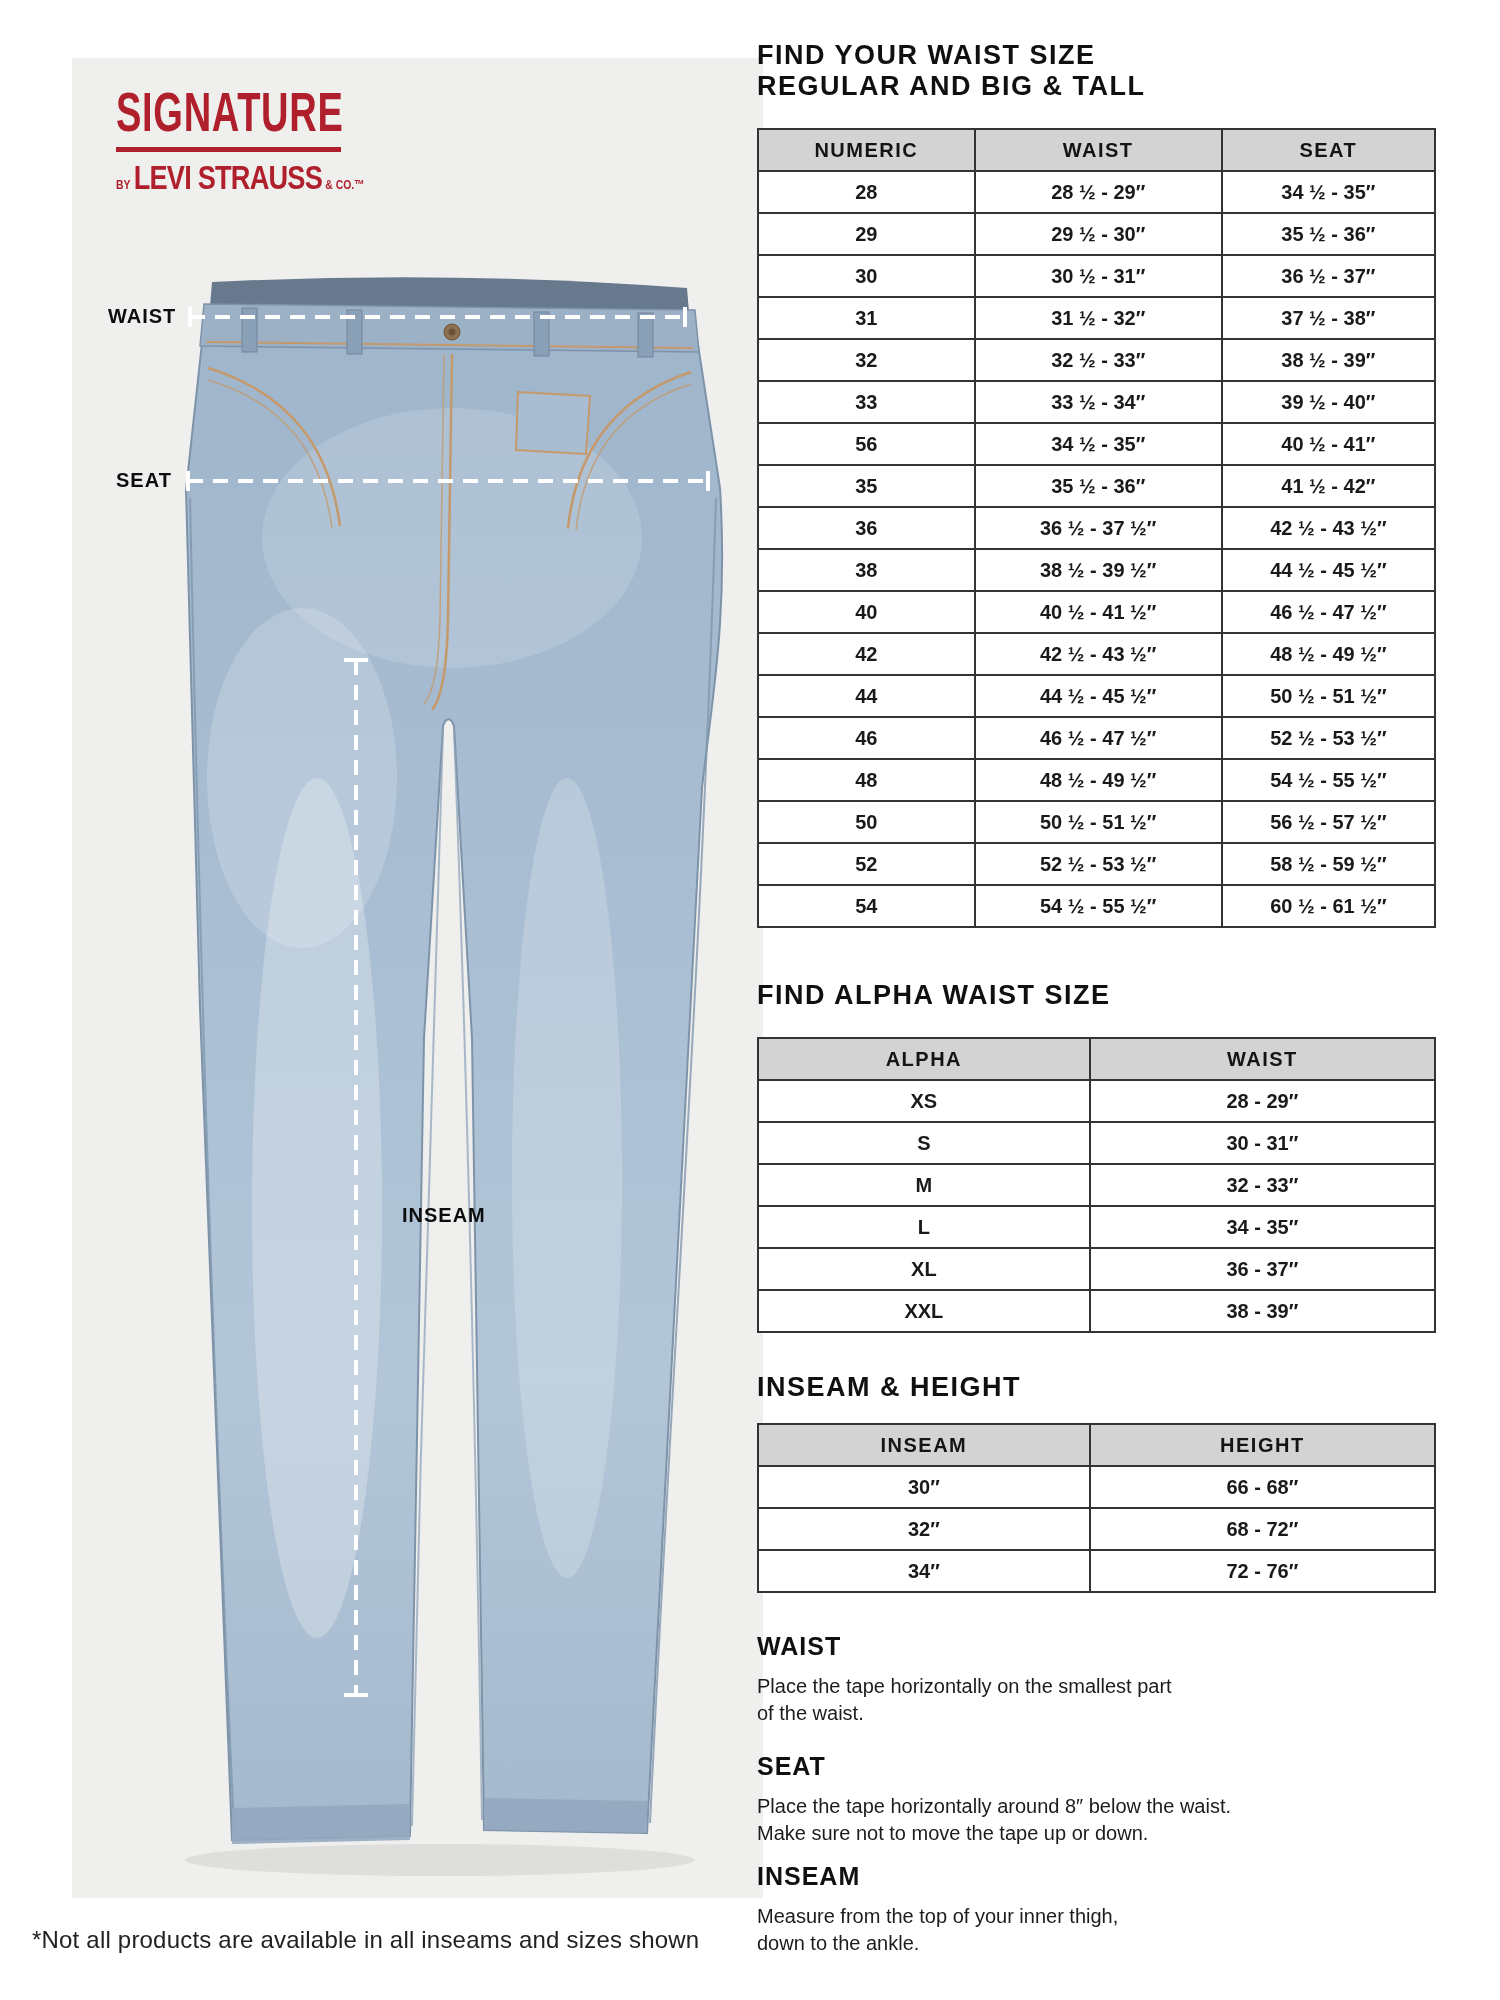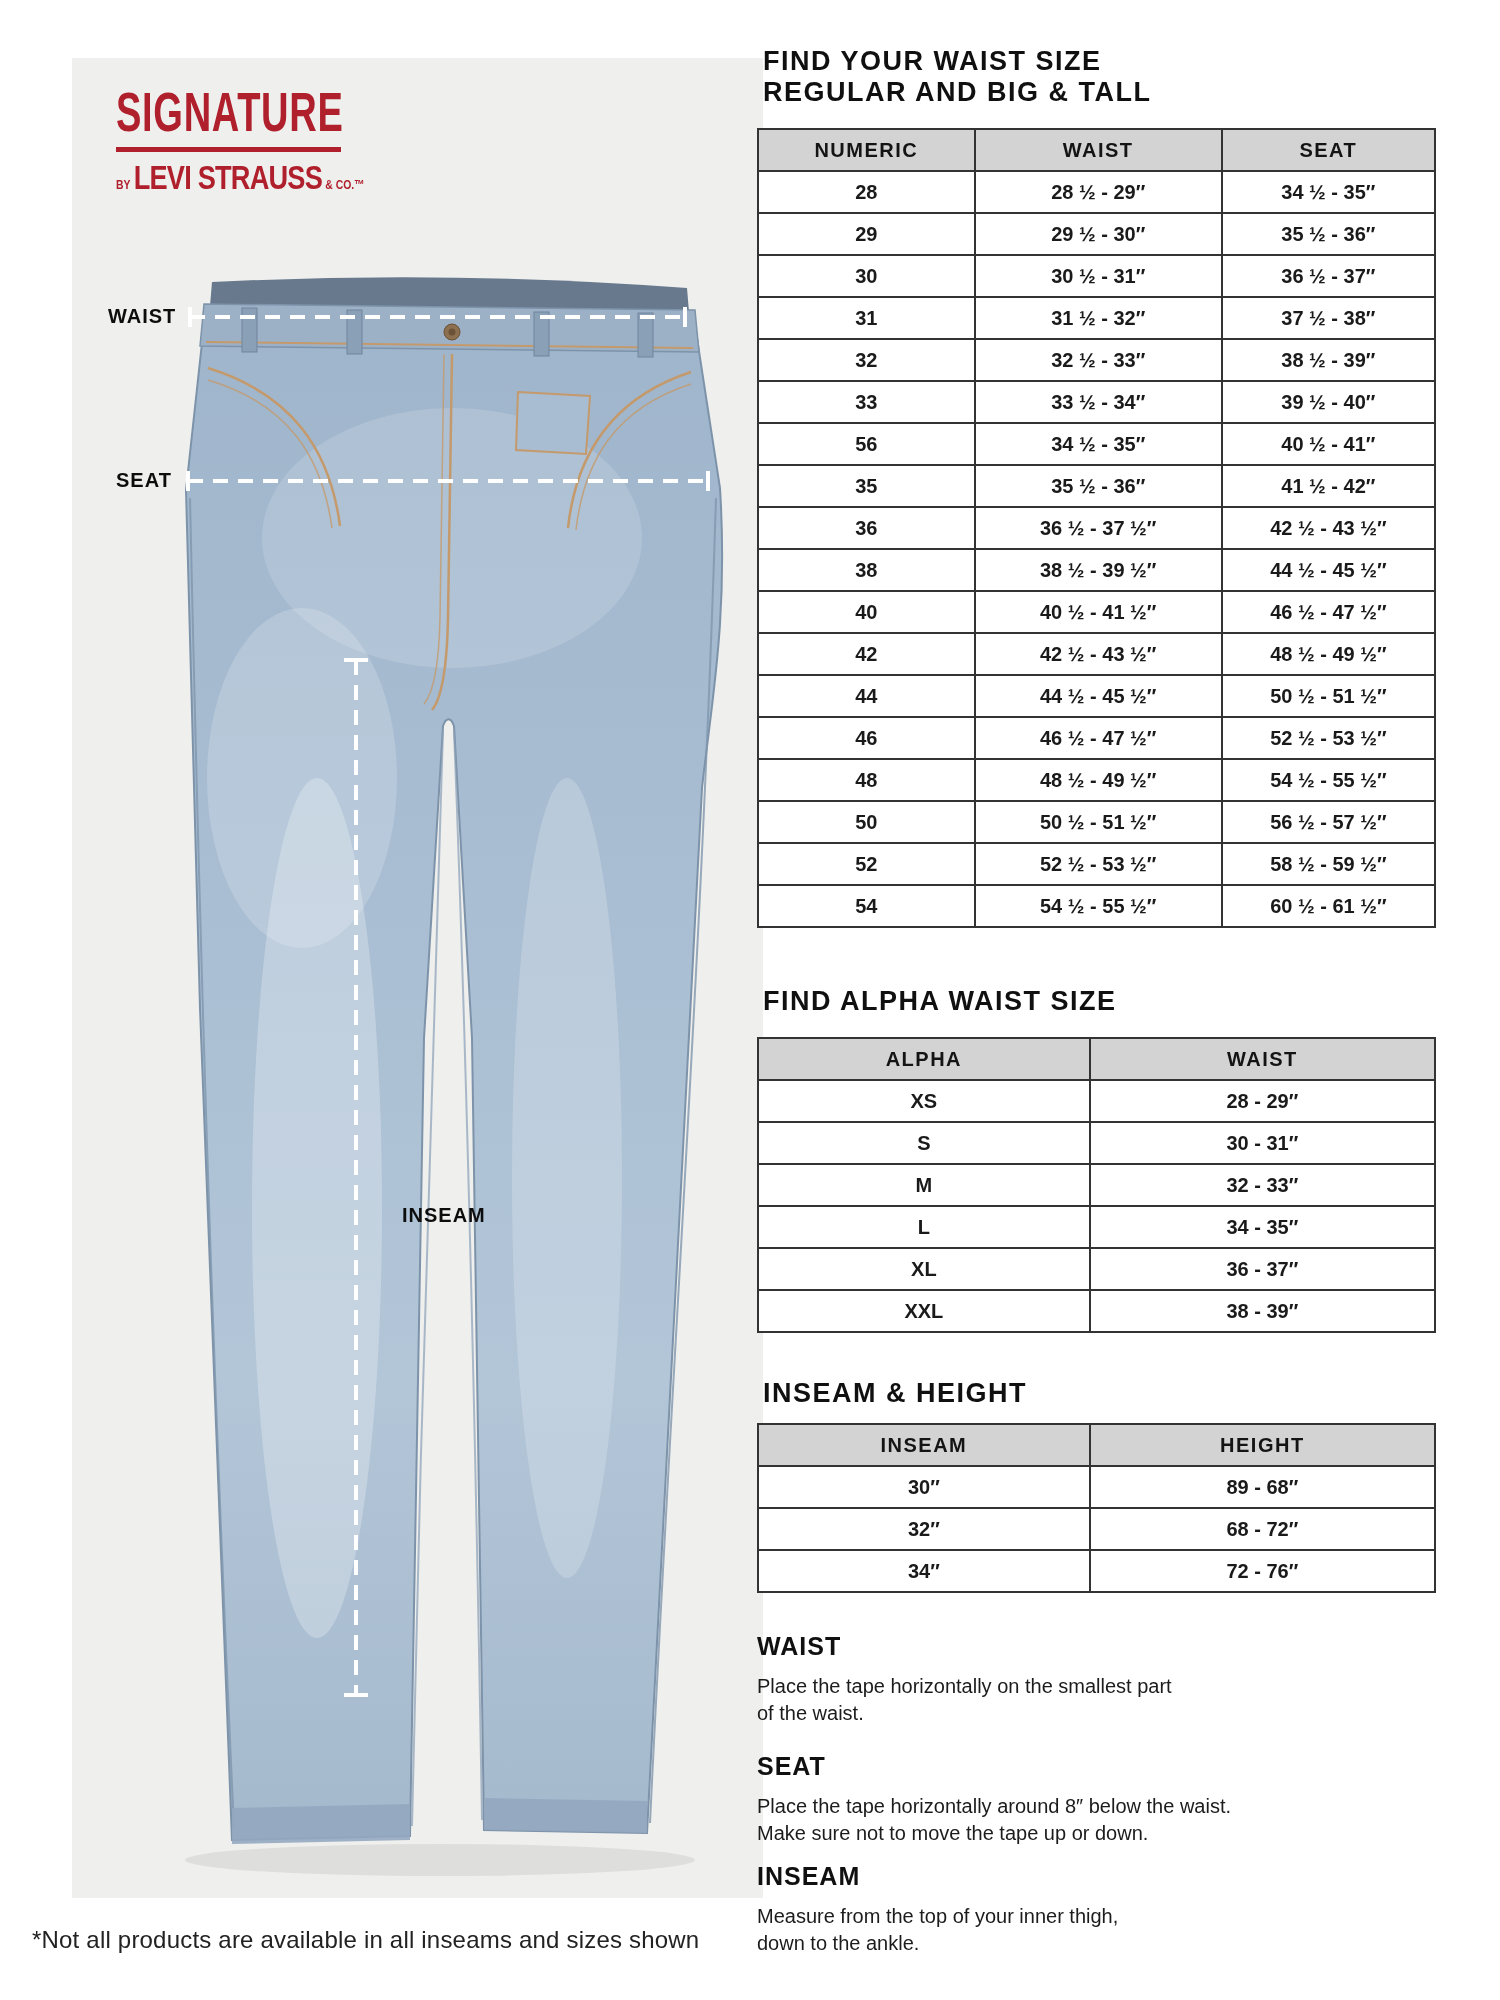--- a/index.html
+++ b/index.html
@@ -15,21 +15,21 @@
   .brand-line2{margin-top:8px;display:flex;align-items:baseline;gap:4px;color:#b01f2c;
                transform:scaleX(.8);transform-origin:left top;white-space:nowrap;}
   .brand-by{font-size:13px;font-weight:800;}
   .brand-name{font-size:34px;font-weight:800;letter-spacing:-1px;line-height:1;}
   .brand-co{font-size:13px;font-weight:800;}
   .jl{position:absolute;font-weight:800;font-size:20px;letter-spacing:1px;color:#0d0d0d;white-space:nowrap;}
   .jl.waist{left:36px;top:247px;}
   .jl.seat{left:44px;top:411px;}
   .jl.inseam{left:330px;top:1146px;}
   
-  .sec-title{position:absolute;left:757px;margin:6px;font-size:27px;font-weight:800;
+  .sec-title{position:absolute;left:757px;margin:0;font-size:27px;font-weight:800;
              letter-spacing:1.5px;line-height:31px;color:#101010;white-space:nowrap;}
   table.szt{position:absolute;left:757px;width:679px;border-collapse:collapse;table-layout:fixed;
             background:#fff;}
   table.szt th,table.szt td{border:2px solid #333;text-align:center;vertical-align:middle;
             padding:0;height:40px;font-family:"Liberation Sans",sans-serif;white-space:nowrap;}
   table.szt th{background:#d3d3d3;font-size:20px;font-weight:800;letter-spacing:1.5px;color:#141414;text-align:center;}
   table.szt td{font-size:20px;font-weight:700;color:#1a1a1a;}
   .guide{position:absolute;left:757px;width:710px;}
   .guide h2{margin:0 0 12px 0;font-size:25px;font-weight:800;letter-spacing:1px;color:#101010;}
   .guide p{margin:0;font-size:20px;line-height:27px;color:#1c1c1c;}
@@ -283,21 +283,21 @@
       </colgroup>
     <thead>
       <tr>
         <th>INSEAM</th>
         <th>HEIGHT</th>
       </tr>
     </thead>
     <tbody>
         <tr>
           <td>30″</td>
-          <td>89 - 68″</td>
+          <td>66 - 68″</td>
         </tr>
         <tr>
           <td>32″</td>
           <td>68 - 72″</td>
         </tr>
         <tr>
           <td>34″</td>
           <td>72 - 76″</td>
         </tr>
       </tbody>

